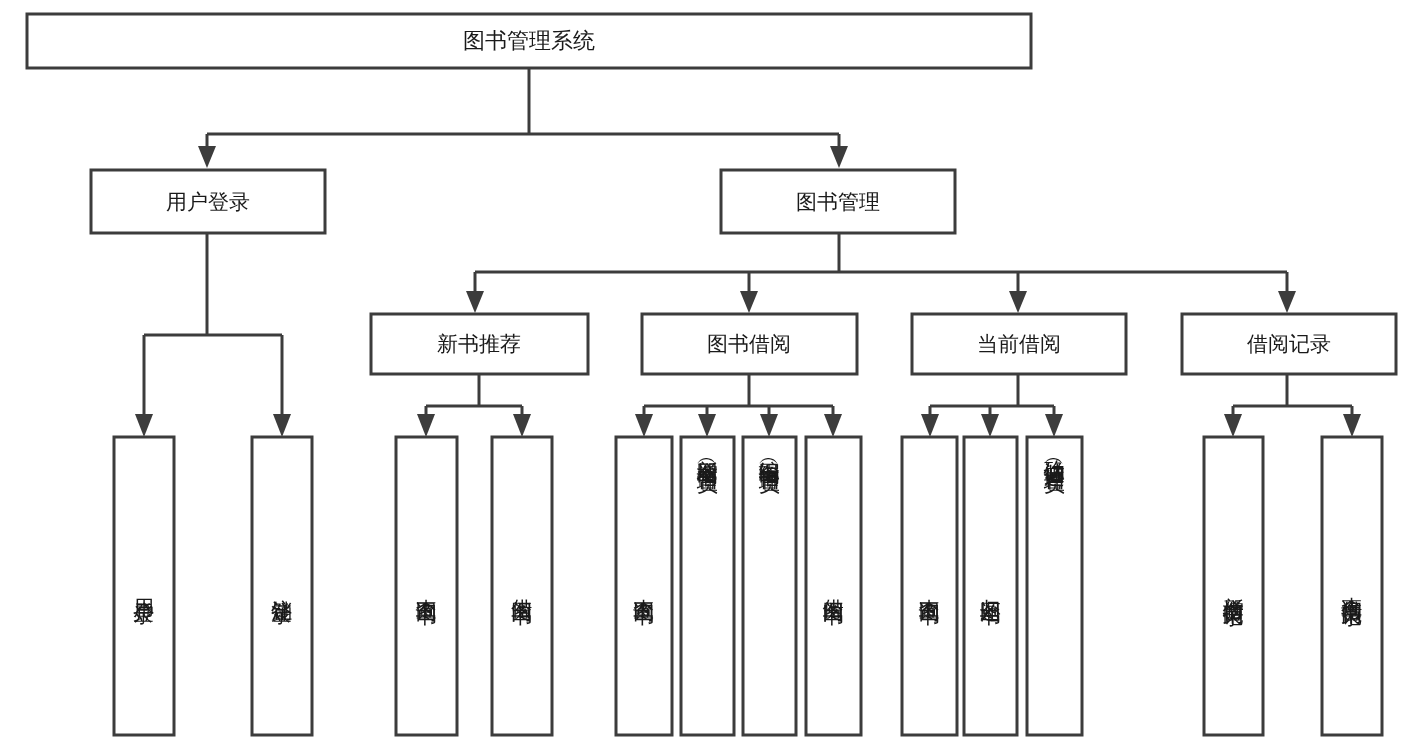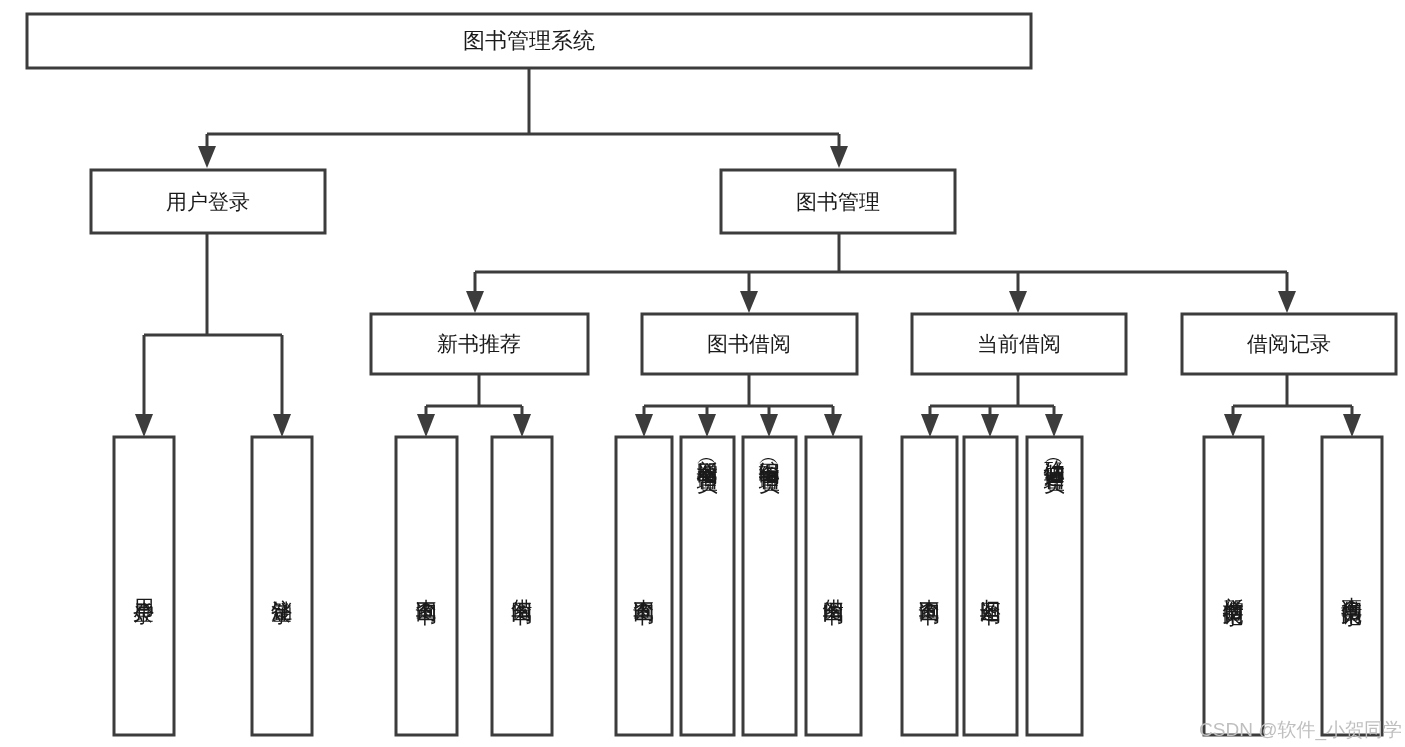--- a/index.html
+++ b/index.html
@@ -261,15 +261,14 @@
     <span class="vert-label" style="margin-top:6px;">确认归还（管理员）</span>
   </div>
 
   <div class="vert-label-wrap" style="left:1195px; top:437px; width:59px; height:298px;">
     <span class="vert-label">新增借阅记录</span>
   </div>
   <div class="vert-label-wrap" style="left:1313px; top:437px; width:60px; height:298px;">
     <span class="vert-label">查询借阅记录</span>
   </div>
 
-  <div class="watermark">CSDN @软件_小贺同学</div>
 
 </div>
 
 </body></html>

